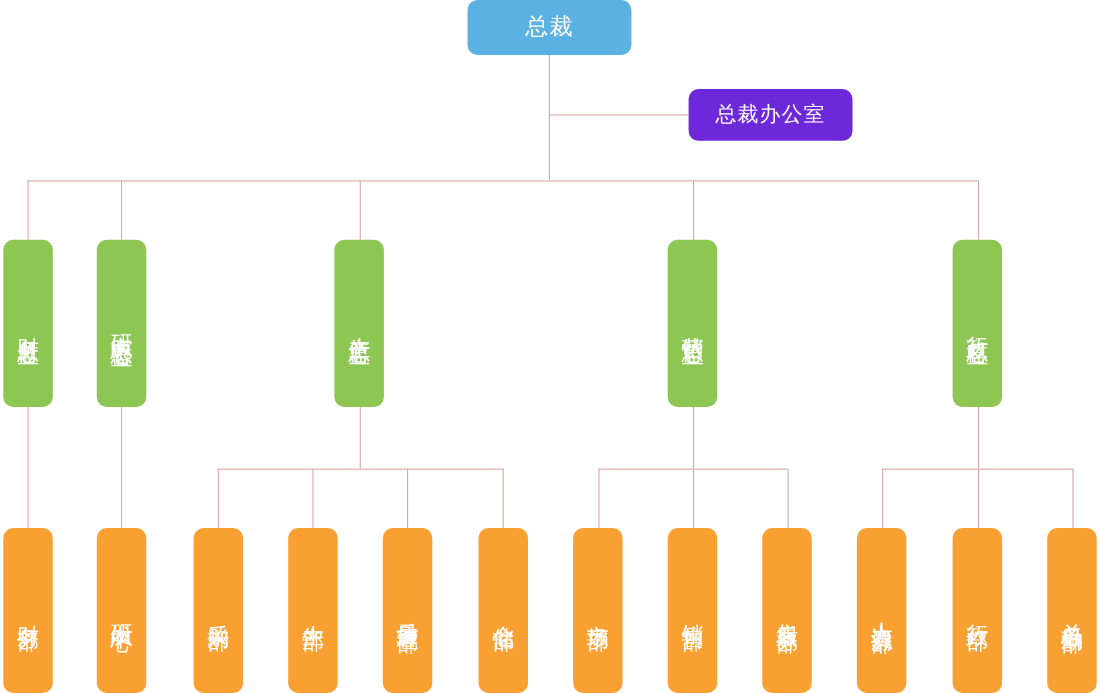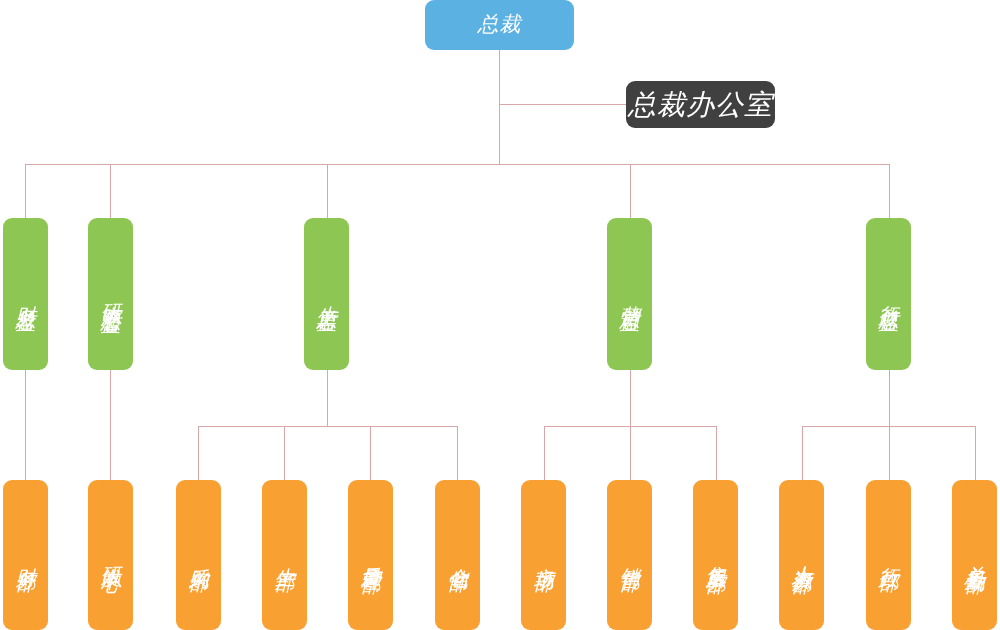--- a/index.html
+++ b/index.html
@@ -31,29 +31,28 @@
     position: absolute;
     box-sizing: border-box;
     border-radius: 9px;
     color: #ffffff;
     display: flex;
     align-items: center;
     justify-content: center;
     text-align: center;
     line-height: 1.12;
     letter-spacing: 1px;
-    font-style: italic;
   }
   .node.root {
     background: #5bb2e2;
     font-size: 21px;
   }
   .node.office {
-    background: #404040;
-    font-size: 28px;
+    background: #6d28d9;
+    font-size: 19px;
     text-align: center;
   }
   .node.director {
     background: #8dc653;
     font-size: 20px;
   }
   .node.dept {
     background: #f9a032;
     font-size: 20px;
   }

